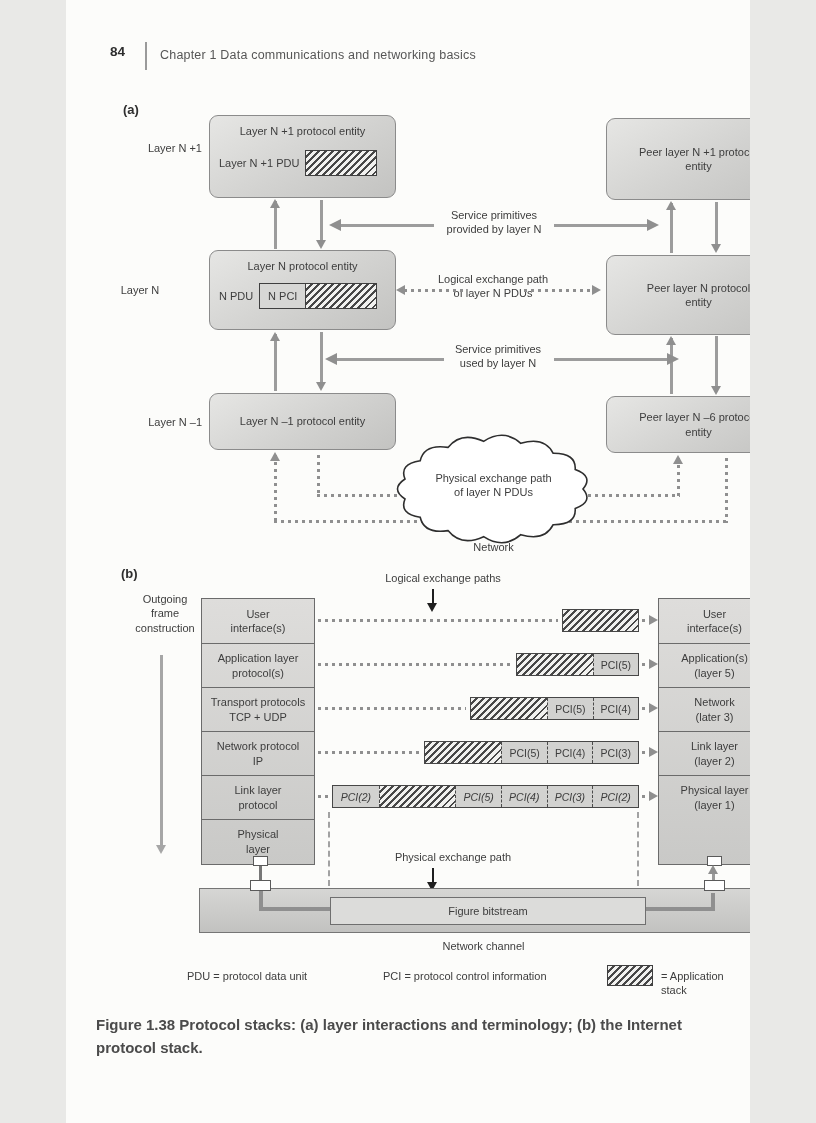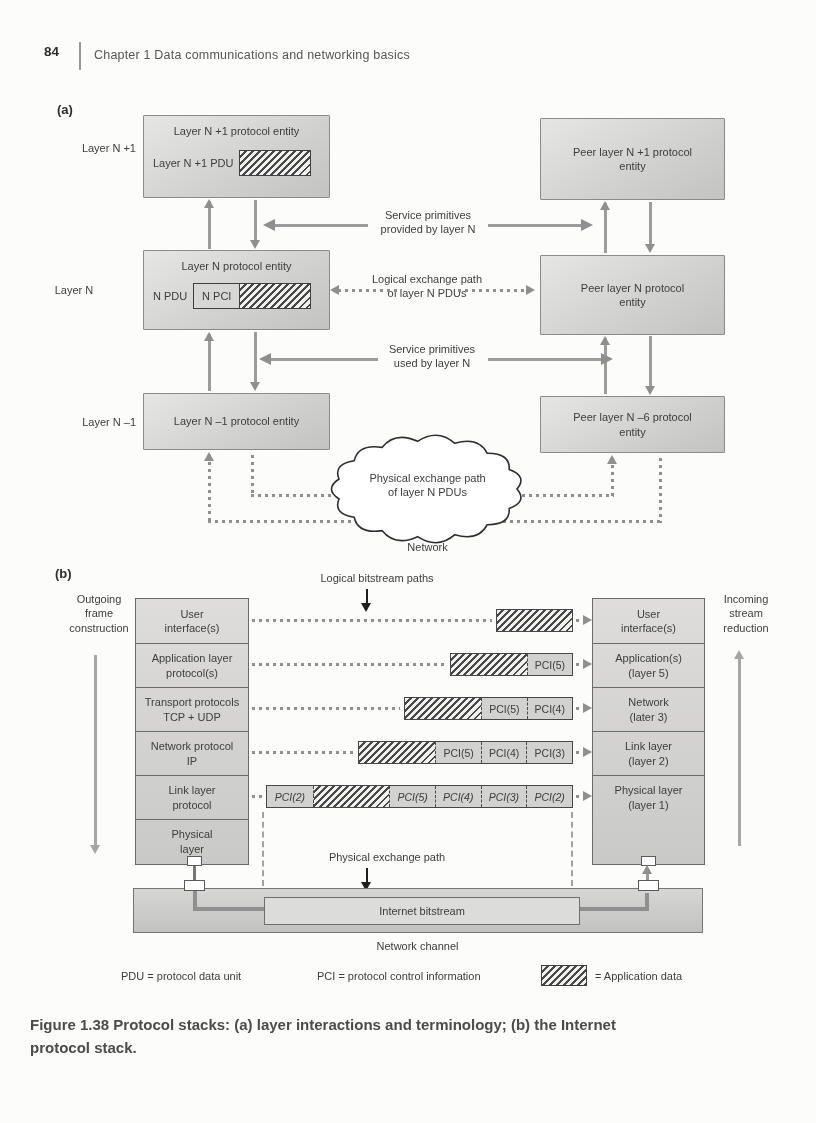--- a/index.html
+++ b/index.html
@@ -1,24 +1,24 @@
 <!DOCTYPE html>
 <html><head>
 <meta charset="utf-8">
 <style>
   html,body{margin:0;padding:0;background:#e9e9e7;}
   *{box-sizing:border-box;}
-  .page{position:relative;width:816px;height:1123px;background:#fcfcfa;margin:0 auto;overflow:hidden;
+  .page{position:relative;width:684px;height:1123px;background:#fcfcfa;margin:0 auto;overflow:hidden;
         font-family:"Liberation Sans",sans-serif;}
   .abs{position:absolute;}
   .txt{color:#3d3d3d;font-size:11px;line-height:1.3;text-align:center;white-space:pre-line;}
   .txt-l{text-align:left;}
   
   .gbox{background:linear-gradient(150deg,#e6e6e4 0%,#d2d2d0 55%,#c3c3c1 100%);
-        border:1.5px solid #8b8b8b;border-radius:1px;}
+        border:1.5px solid #8b8b8b;border-radius:9px;}
   
   .stack{background:linear-gradient(180deg,#dedddb,#c9c9c7);border:1.5px solid #6b6b6b;}
   .stack-row{height:44px;display:flex;align-items:center;justify-content:center;
              border-top:1.5px solid #6b6b6b;}
   .stack-row:first-child{border-top:none;}
   
   .hline{background:#9c9c9c;height:3px;}
   .vline{background:#9c9c9c;width:3px;}
   .thick{background:#8f8f8f;}
   .dot-h{height:3px;background:repeating-linear-gradient(90deg,#8f8f8f 0 3px,transparent 3px 7px);}
@@ -150,21 +150,21 @@
 
   <svg class="abs" style="left:312px;top:424px;" width="230" height="140">
     <path id="cloud-path" fill="#ffffff" stroke="#2e2e2e" stroke-width="1.6" d="M205.0,65.0 Q215.7,77.7 197.2,84.5 Q198.3,100.9 175.2,100.7 Q166.5,117.8 142.8,110.7 Q125.8,125.7 105.6,112.7 Q83.2,123.0 70.0,106.6 Q46.1,110.3 42.2,93.2 Q20.9,89.8 27.0,75.0 Q12.0,65.0 27.0,55.0 Q20.9,40.2 42.2,36.8 Q46.1,19.7 70.0,23.4 Q83.2,7.0 105.6,17.3 Q125.8,4.3 142.8,19.3 Q166.5,12.2 175.2,29.3 Q198.3,29.1 197.2,45.5 Q215.7,52.3 205.0,65.0 Z"></path>
   </svg>
   <div class="abs txt" style="left:345px;top:471px;width:165px;">Physical exchange path
 of layer N PDUs</div>
   <div class="abs txt" style="left:380px;top:540px;width:95px;">Network</div>
 
   <div class="abs fig-label" style="left:55px;top:566px;">(b)</div>
 
-  <div class="abs txt" style="left:292px;top:571px;width:170px;">Logical bitstream paths</div>
+  <div class="abs txt" style="left:292px;top:571px;width:170px;">Logical exchange paths</div>
   <div class="abs" style="left:366px;top:589px;width:1.5px;height:16px;background:#1f1f1f;"></div>
   <div class="abs tri dark tri-down" style="left:361px;top:603px;"></div>
 
   <div class="abs txt" style="left:56px;top:592px;width:86px;">Outgoing
 frame
 construction</div>
   <div class="abs vline" style="left:94px;top:655px;height:192px;background:#a6a6a6;"></div>
   <div class="abs tri tri-down" style="left:90px;top:845px;border-top-color:#a6a6a6;"></div>
 
   <div class="abs txt" style="left:704px;top:592px;width:84px;">Incoming
@@ -274,35 +274,35 @@
   <div class="abs tri dark tri-down" style="left:361px;top:882px;"></div>
 
   <div class="abs" style="left:133px;top:888px;width:570px;height:45px;background:linear-gradient(180deg,#d6d6d4,#c2c2c0);border:1.5px solid #757575;"></div>
 
   <div class="abs thick" style="left:193px;top:890px;width:4px;height:21px;"></div>
   <div class="abs thick" style="left:193px;top:907px;width:74px;height:4px;"></div>
   <div class="abs thick" style="left:578px;top:907px;width:71px;height:4px;"></div>
   <div class="abs thick" style="left:645px;top:893px;width:4px;height:18px;"></div>
 
   <div class="abs" style="left:264px;top:897px;width:316px;height:28px;background:#dcdcda;border:1.5px solid #6f6f6f;display:flex;align-items:center;justify-content:center;">
-    <span class="txt">Internet bitstream</span>
+    <span class="txt">Figure bitstream</span>
   </div>
 
   <div class="abs conn" style="left:187px;top:856px;width:15px;height:10px;"></div>
   <div class="abs" style="left:193px;top:866px;width:2.5px;height:16px;background:#777;"></div>
   <div class="abs conn" style="left:184px;top:880px;width:21px;height:11px;"></div>
 
   <div class="abs conn" style="left:641px;top:856px;width:15px;height:10px;"></div>
   <div class="abs" style="left:646px;top:871px;width:2.5px;height:12px;background:#9a9a9a;"></div>
   <div class="abs tri tri-up" style="left:642px;top:865px;"></div>
   <div class="abs conn" style="left:638px;top:880px;width:21px;height:11px;"></div>
 
   <div class="abs txt" style="left:330px;top:939px;width:175px;">Network channel</div>
 
   <div class="abs txt txt-l" style="left:121px;top:969px;">PDU = protocol data unit</div>
   <div class="abs txt txt-l" style="left:317px;top:969px;">PCI = protocol control information</div>
   <div class="abs hatch dkborder" style="left:541px;top:965px;width:46px;height:21px;"></div>
-  <div class="abs txt txt-l" style="left:595px;top:969px;">= Application data</div>
+  <div class="abs txt txt-l" style="left:595px;top:969px;">= Application stack</div>
 
   <div class="abs caption" style="left:30px;top:1014px;width:760px;">Figure 1.38  Protocol stacks: (a) layer interactions and terminology; (b) the Internet
 protocol stack.</div>
 
 </div>
 
 </body></html>

